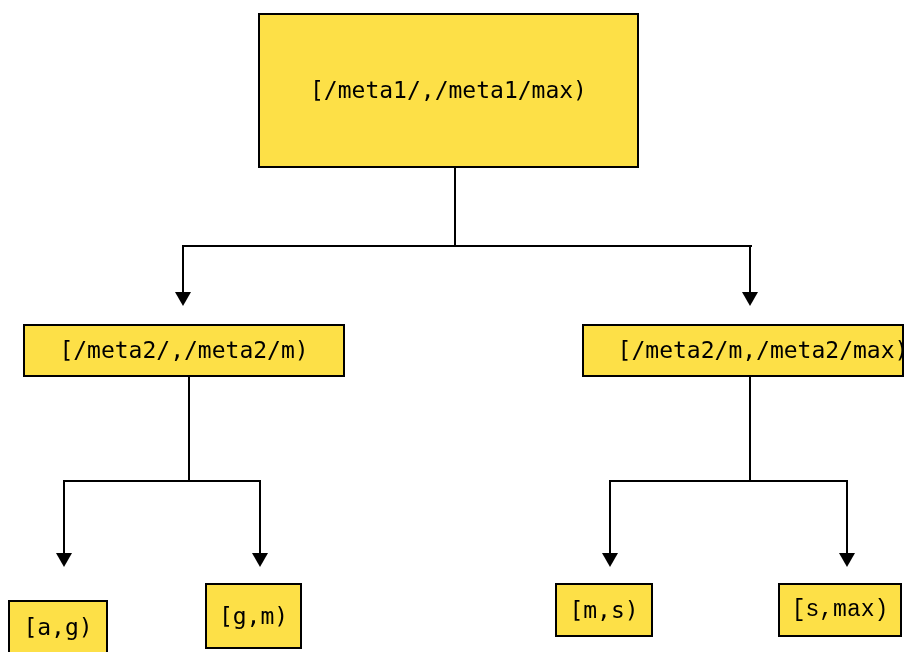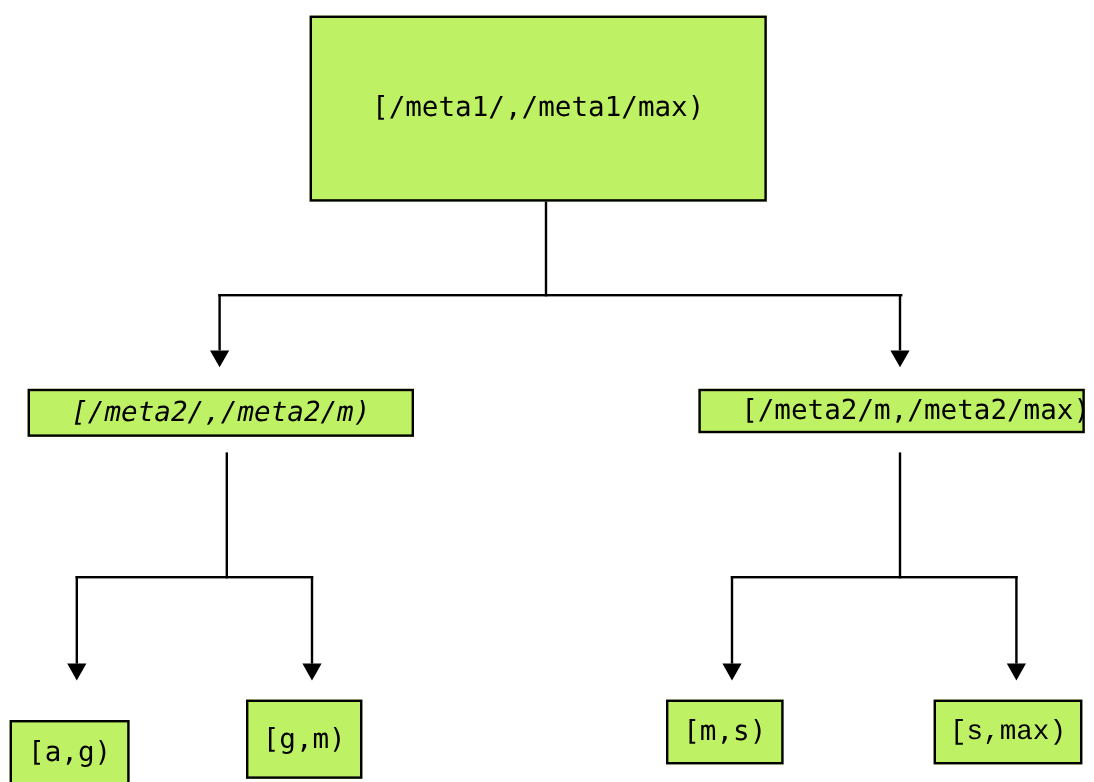--- a/index.html
+++ b/index.html
@@ -13,21 +13,21 @@
     height: 652px;
     background: #ffffff;
     font-family: "DejaVu Sans Mono", monospace;
     color: #000000;
     overflow: hidden;
   }
   .node {
     position: absolute;
     box-sizing: border-box;
     border: 2px solid #000000;
-    background: #bef264;
+    background: #fde047;
     display: flex;
     align-items: center;
     justify-content: center;
     font-size: 23px;
     line-height: 1;
     white-space: nowrap;
   }
   .vline, .hline {
     position: absolute;
     background: #000000;
@@ -36,22 +36,22 @@
     position: absolute;
     width: 0;
     height: 0;
     border-left: 8px solid transparent;
     border-right: 8px solid transparent;
     border-top: 14px solid #000000;
   }
 
   
   #node-root       { left: 258px; top: 13px;  width: 381px; height: 155px; }
-  #node-meta2-low  { left: 23px;  top: 324px; width: 322px; height: 40px; font-style: italic; }
-  #node-meta2-high { left: 582px; top: 324px; width: 322px; height: 37px; padding-left: 40px; }
+  #node-meta2-low  { left: 23px;  top: 324px; width: 322px; height: 53px; }
+  #node-meta2-high { left: 582px; top: 324px; width: 322px; height: 53px; padding-left: 40px; }
   #node-leaf-ag    { left: 8px;   top: 583px; width: 100px; height: 54px; margin-top: 17px; }
   #node-leaf-gm    { left: 205px; top: 583px; width: 97px;  height: 66px; }
   #node-leaf-ms    { left: 555px; top: 583px; width: 98px;  height: 54px; text-align: center; }
   #node-leaf-smax  { left: 778px; top: 583px; width: 124px; height: 54px; font-family: Liberation Mono, monospace; }
 
   
   #stem-root   { left: 454px; top: 168px; width: 2px;   height: 79px; }
   #hbar-root   { left: 182px; top: 245px; width: 570px; height: 2px; }
   #drop-root-l { left: 182px; top: 245px; width: 2px;   height: 47px; }
   #drop-root-r { left: 749px; top: 245px; width: 2px;   height: 47px; }

